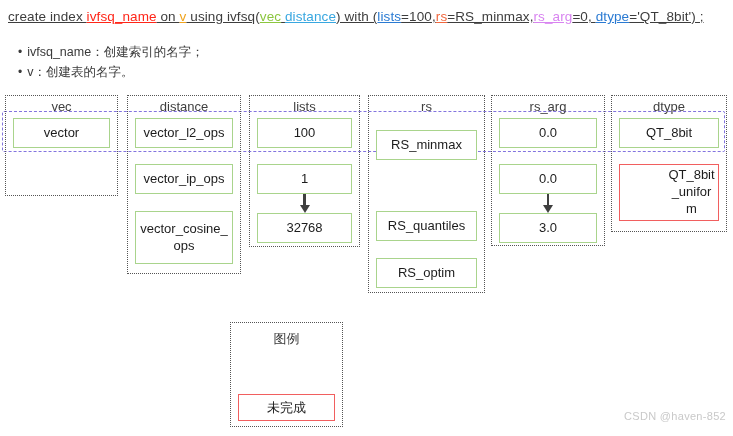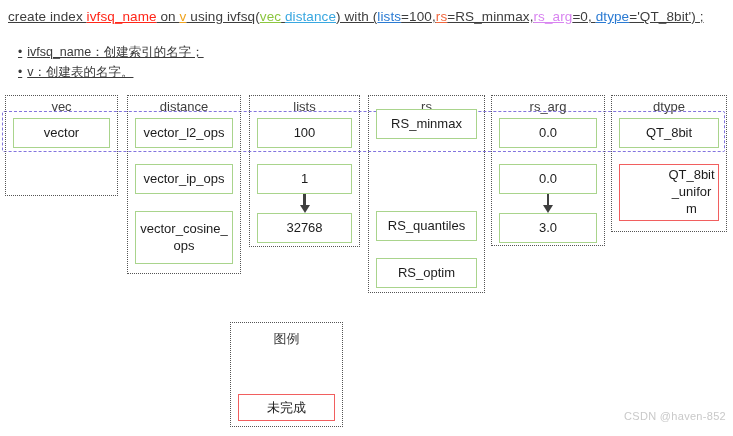--- a/index.html
+++ b/index.html
@@ -5,21 +5,21 @@
   html,body{margin:0;padding:0;background:#fff;}
   .screen{
     position:relative;width:733px;height:436px;background:#ffffff;overflow:hidden;
     font-family:"Liberation Sans","DejaVu Sans",sans-serif;color:#3d3d3d;
   }
   
   .code-line{position:absolute;left:8px;top:9px;font-size:13.5px;white-space:nowrap;letter-spacing:0.1px;}
   .code-line span{font-family:"Liberation Sans","DejaVu Sans",sans-serif;text-decoration:underline;}
   
   .notes{position:absolute;left:18px;top:44px;margin:0;padding:0;list-style:none;font-size:12.5px;color:#3a3a3a;}
-  .notes li{margin:0 0 4px 0;line-height:16px;text-decoration:underline;}
+  .notes li{margin:0 0 4px 0;line-height:16px;}
   .notes li::before{content:"•";margin-right:5px;font-size:12px;}
   
   .band{
     position:absolute;left:2px;top:111px;width:723px;height:41px;box-sizing:border-box;
     border:1.6px dashed var(--default-band,#8374df);border-radius:2px;z-index:1;
   }
   
   .col{
     position:absolute;box-sizing:border-box;border:1.5px dotted var(--container-dots,#555);
     background:transparent;z-index:2;
@@ -86,21 +86,21 @@
     <div class="vbox" style="top:68px">1</div>
     <div class="arrow" style="top:98px">
       <div class="arrow-shaft"></div>
       <div class="arrow-head"></div>
     </div>
     <div class="vbox" style="top:117px">32768</div>
   </div>
 
   <div class="col" style="left:368px;top:95px;width:117px;height:198px">
     <div class="col-header">rs</div>
-    <div class="vbox" style="top:13px">RS_minmax</div>
+    <div class="vbox" style="top:34px">RS_minmax</div>
     <div class="vbox" style="top:115px">RS_quantiles</div>
     <div class="vbox" style="top:162px">RS_optim</div>
   </div>
 
   <div class="col" style="left:491px;top:95px;width:114px;height:151px">
     <div class="col-header">rs_arg</div>
     <div class="vbox" style="top:22px">0.0</div>
     <div class="vbox" style="top:68px">0.0</div>
     <div class="arrow" style="top:98px">
       <div class="arrow-shaft"></div>

